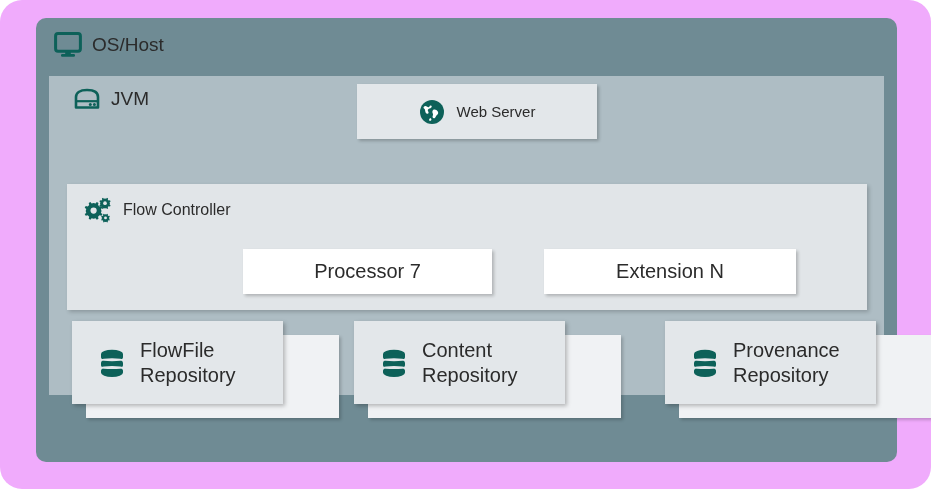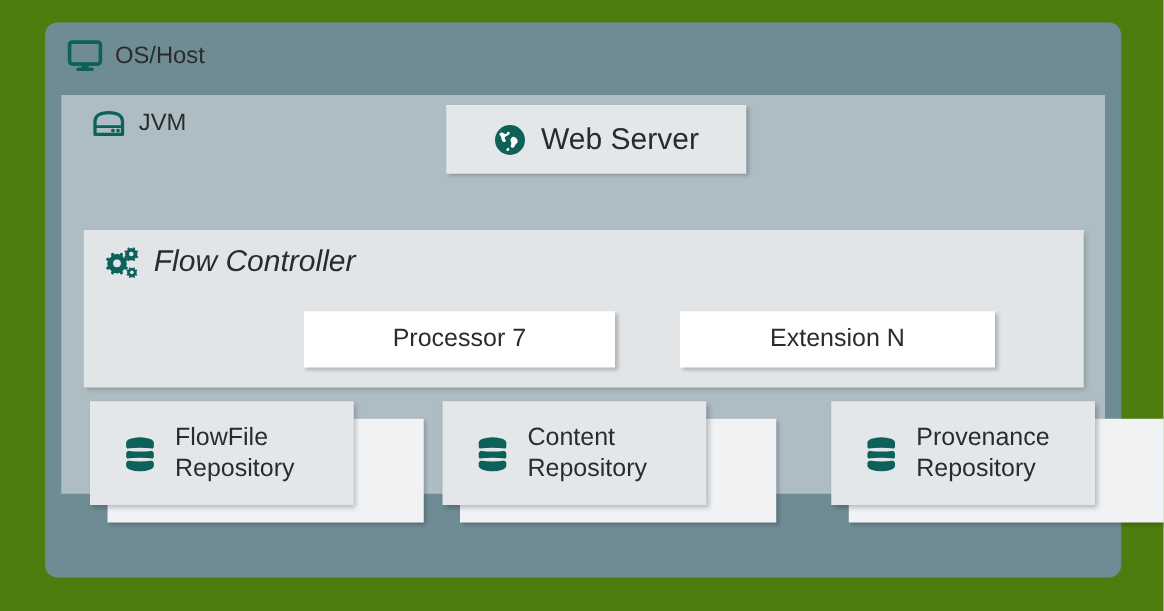--- a/index.html
+++ b/index.html
@@ -11,21 +11,22 @@
     width: 931px;
     height: 489px;
     font-family: "Liberation Sans", sans-serif;
     overflow: hidden;
   }
 
   #diagram-root {
     position: relative;
     width: 931px;
     height: 489px;
-    background: #4d7c0f;
+    background: #f0abfc;
+    border-radius: 22px;
   }
 
   
   .os-host {
     position: absolute;
     left: 36px;
     top: 18px;
     width: 861px;
     height: 444px;
     background: #6f8b94;
@@ -72,36 +73,36 @@
     height: 55px;
     background: #e3e7ea;
     box-shadow: 2px 2px 3px rgba(0,0,0,0.22);
     display: flex;
     align-items: center;
     justify-content: center;
     gap: 12px;
     box-sizing: border-box;
   }
   .web-server .lbl {
-    font-size: 24px;
+    font-size: 15px;
     color: #2b2b2b;
   }
 
   
   .flow-controller {
     position: absolute;
     left: 18px;
     top: 108px;
     width: 800px;
     height: 126px;
     background: #e1e5e8;
     box-shadow: 2px 2px 4px rgba(0,0,0,0.20);
     box-sizing: border-box;
   }
-  .fc-label .lbl { font-size: 24px; color: #2b2b2b; font-style: italic; }
+  .fc-label .lbl { font-size: 16px; color: #2b2b2b; }
 
   .ext-box {
     position: absolute;
     top: 65px;
     height: 45px;
     background: #ffffff;
     box-shadow: 2px 2px 3px rgba(0,0,0,0.22);
     display: flex;
     align-items: center;
     justify-content: center;

